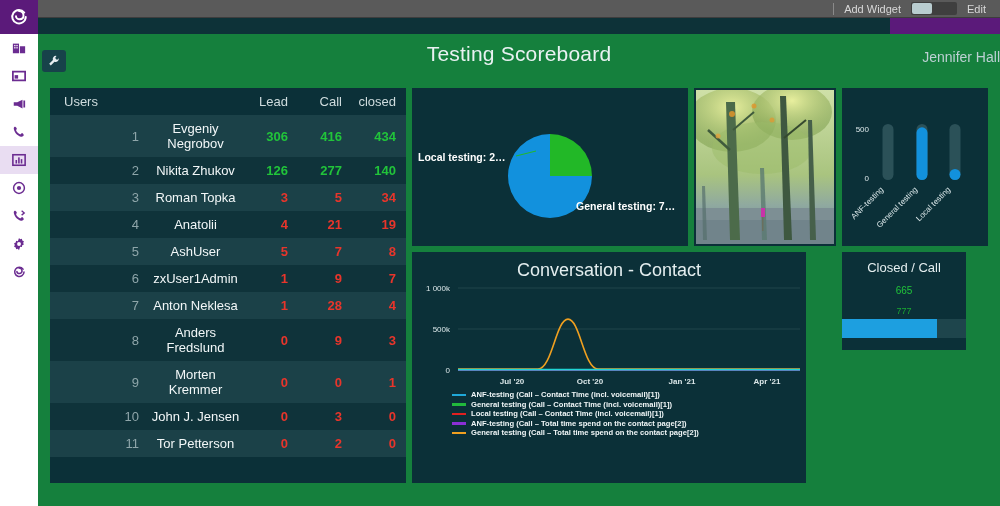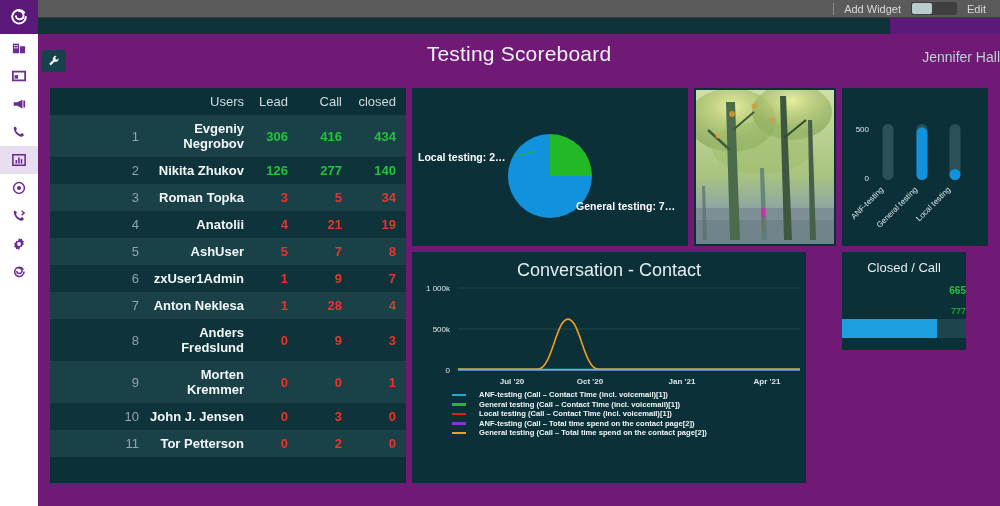--- a/index.html
+++ b/index.html
@@ -48,21 +48,21 @@
   .sb-item{
     width:38px; height:28px; display:flex; align-items:center; justify-content:center;
     color:#6b2c91; font-size:13px; cursor:pointer;
   }
   .sb-item.active{ background:#e9ddf2; }
   .sb-item svg{ display:block; }
 
   
   .canvas{
     position:absolute; left:38px; top:34px; width:962px; height:472px;
-    background:#701a75;
+    background:#15803d;
   }
   .wrench-btn{
     position:absolute; left:4px; top:16px; width:24px; height:22px;
     background:#17424a; border-radius:3px;
     display:flex; align-items:center; justify-content:center;
     color:#e6eef0; cursor:pointer;
   }
   .page-title{
     position:absolute; left:0; top:8px; width:962px; text-align:center;
     font-size:21px; font-weight:400; color:#e9f1f2; letter-spacing:.2px;
@@ -74,26 +74,26 @@
   
   .widget{ position:absolute; background:#0b3038; }
 
   
   .w-table{ left:12px; top:54px; width:356px; height:395px; }
   .tbl{ width:100%; border-collapse:collapse; table-layout:fixed; }
   .tbl th{
     font-weight:400; font-size:13px; color:#cfdcde; padding:6px 0;
     text-align:right; background:#0b3038;
   }
-  .tbl th.h-user{ text-align:right; padding-left:14px; }
+  .tbl th.h-user{ text-align:left; padding-left:14px; }
   .tbl td{ font-size:13px; padding:6px 0; }
   .tbl tr.odd td{ background:#1b4148; }
   .tbl tr.even td{ background:#0f333a; }
   .c-idx{ width:34px; text-align:right; padding-right:8px!important; color:#8fa6aa; font-size:12px; }
-  .c-name{ text-align:right; color:#f2f7f8; font-weight:bold; }
+  .c-name{ text-align:center; color:#f2f7f8; font-weight:normal; }
   .c-num{ width:54px; text-align:right; padding-right:10px!important; font-weight:bold; }
   .pos{ color:#21c43a; }
   .neg{ color:#e8352b; }
 
   
   .w-pie{ left:374px; top:54px; width:276px; height:158px; }
   .pie-wrap{ position:relative; width:100%; height:100%; }
   .pie-lbl{
     position:absolute; font-size:10.5px; font-weight:bold; color:#fff; white-space:nowrap;
   }
@@ -108,21 +108,21 @@
   .w-bullets{ left:804px; top:54px; width:146px; height:158px; }
 
   
   .w-line{ left:374px; top:218px; width:394px; height:231px; }
   .line-title{ text-align:center; font-size:18px; color:#e4eeef; padding-top:8px; }
 
   
   .w-closed{ left:804px; top:218px; width:124px; height:98px; }
   .closed-title{ text-align:center; font-size:13px; color:#e4eeef; padding-top:8px; }
   .closed-val{
-    text-align:right; font-size:10px; font-weight:bold; color:#21c43a;
+    text-align:center; font-size:10px; font-weight:normal; color:#21c43a;
     line-height:8px; padding-top:12px;
   }
   .closed-val2{ font-size:9px; color:#1aa832; }
   .bar-outer{
     position:absolute; left:0; bottom:12px; width:124px; height:19px; background:#1e454c;
   }
   .bar-inner{ height:19px; background:#1d9fe0; }
 
   
   .w-gauge{ left:804px; top:320px; width:146px; height:129px; }
@@ -132,21 +132,21 @@
     position:absolute; width:100%; text-align:center; top:47px;
     font-size:11px; color:#e8352b;
   }
   .g-val2{
     position:absolute; width:100%; text-align:center; top:62px;
     font-size:7px; color:#e8352b;
   }
 
   
   .legend{ position:absolute; left:40px; top:138px; }
-  .lg-row{ display:flex; align-items:center; height:9.5px;gap:8px; }
+  .lg-row{ display:flex; align-items:center; height:9.5px; }
   .lg-sw{ width:14px; height:2.5px; margin-right:5px; flex:none; }
   .lg-tx{ font-size:7.6px; font-weight:bold; color:#f0f6f7; white-space:nowrap; }
 </style>
 </head>
 <body>
 
 <div class="dark-strip"></div>
 <div class="purple-strip"></div>
 <div class="topchrome">
   <div class="tc-sep"></div>

